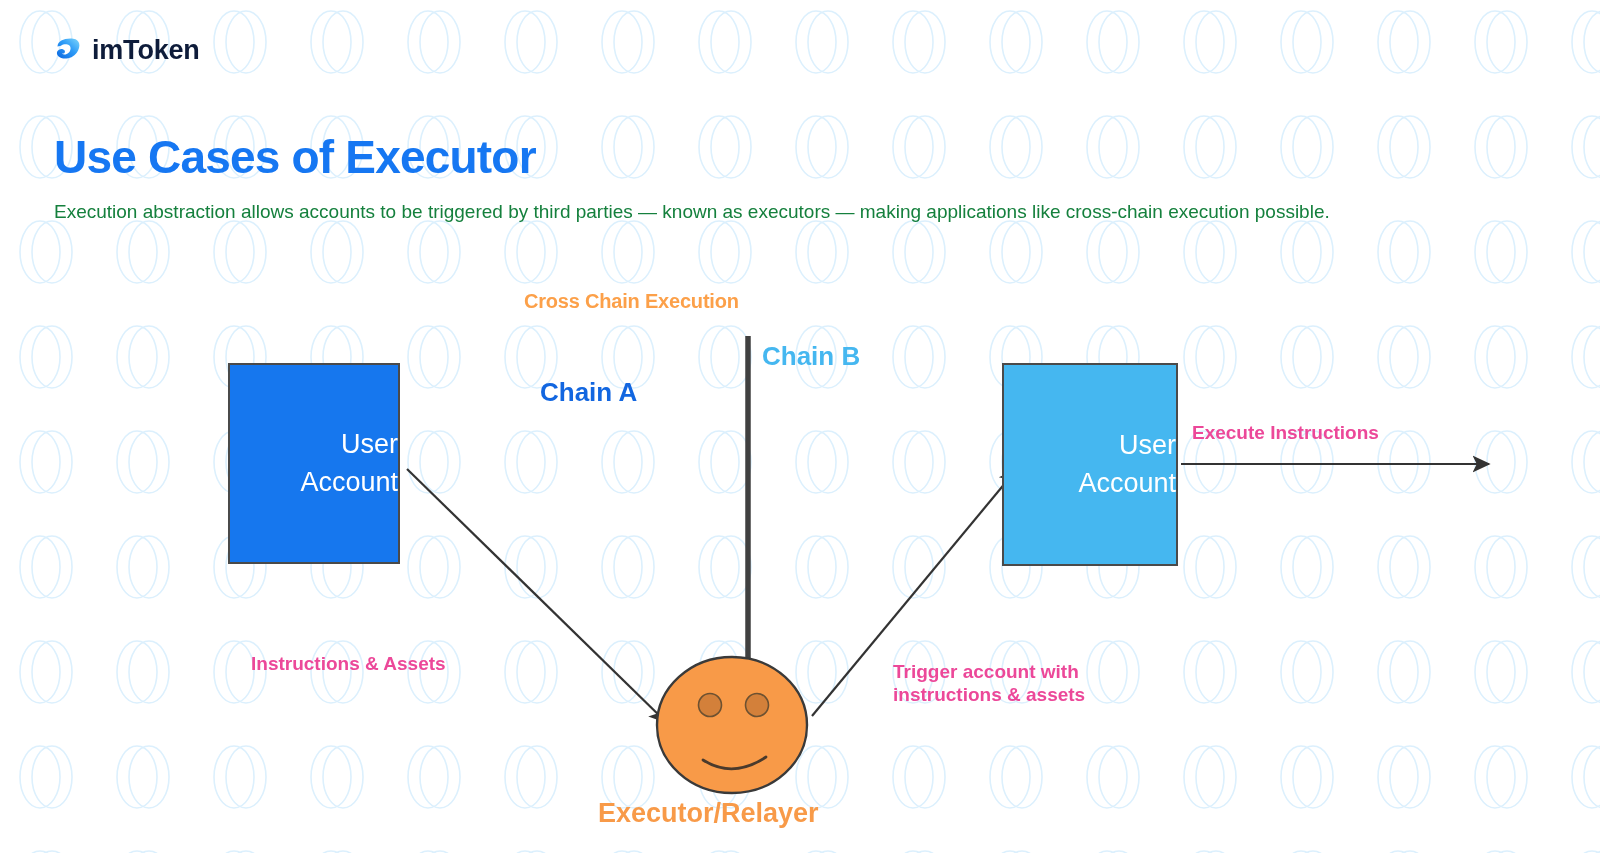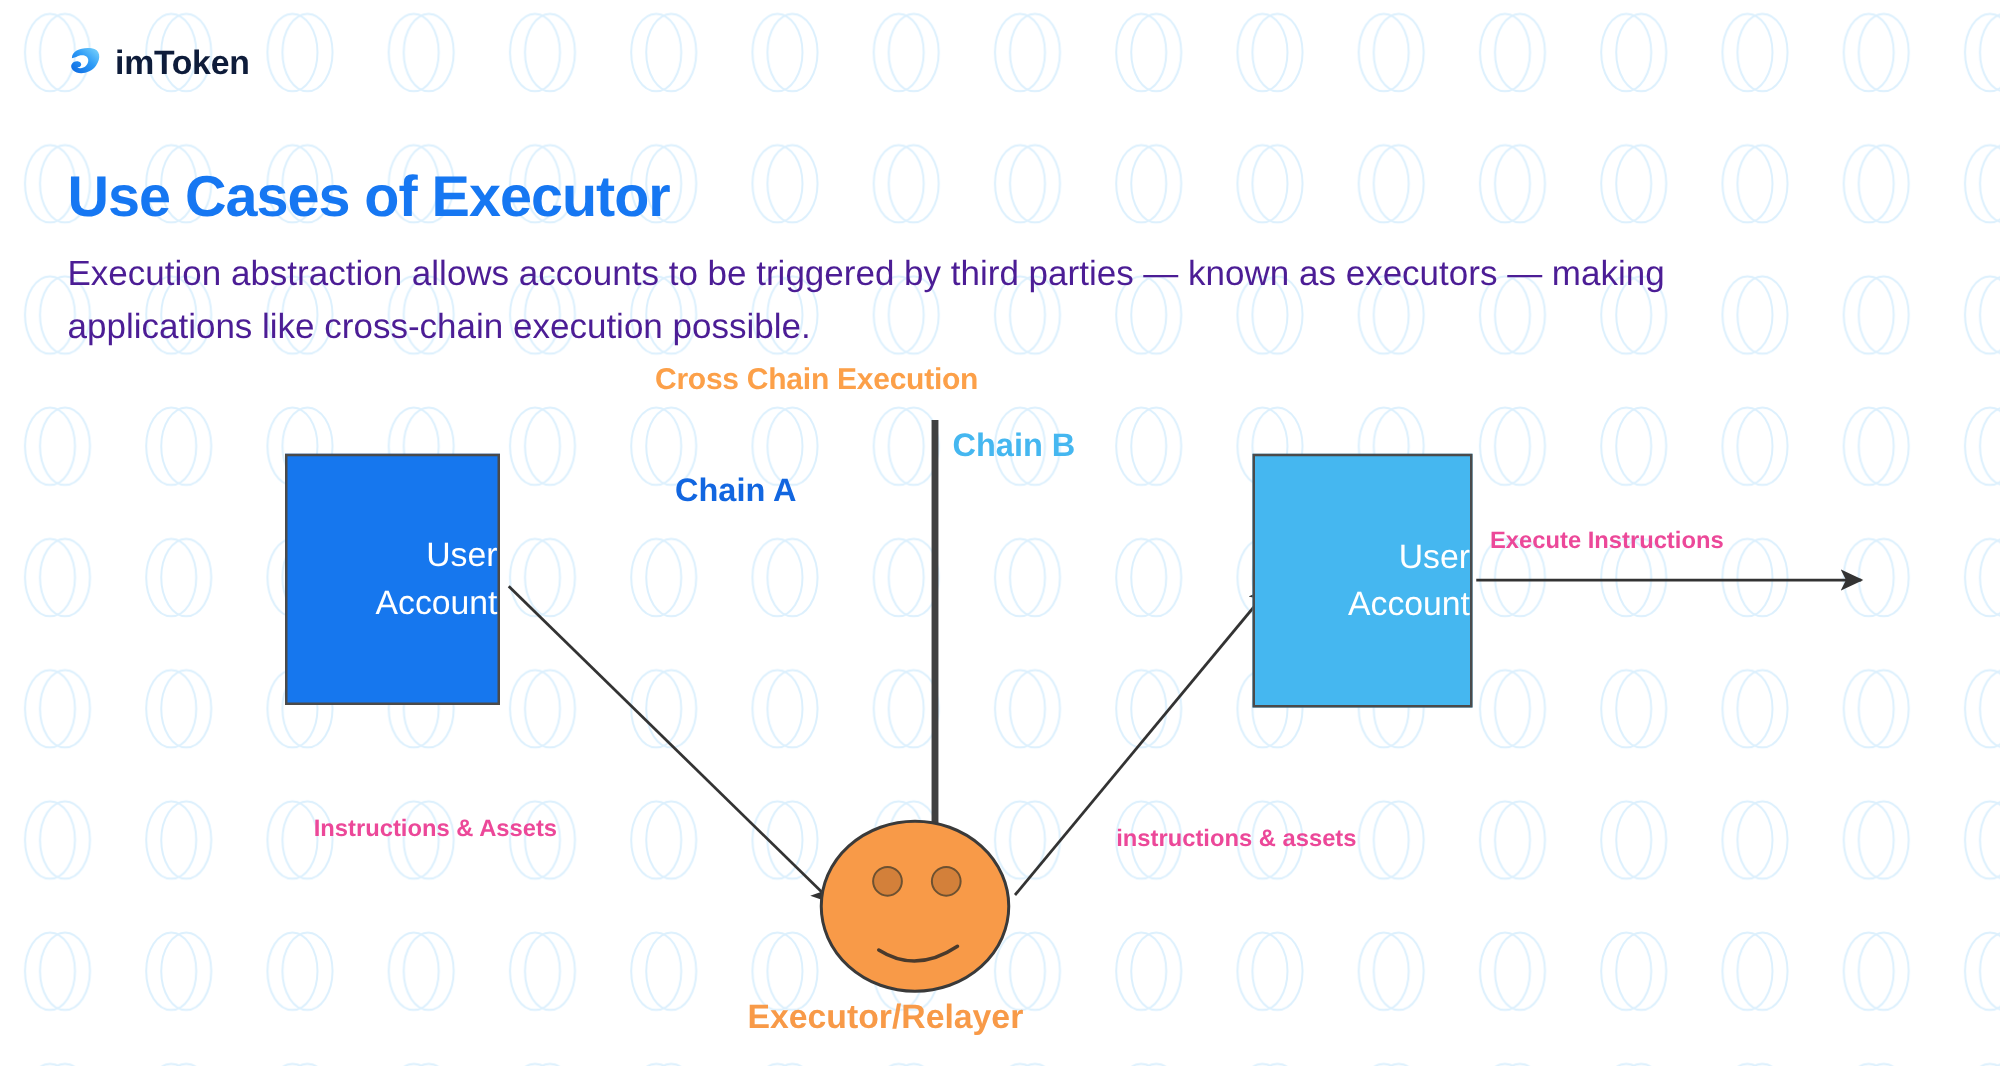--- a/index.html
+++ b/index.html
@@ -59,44 +59,44 @@
   #page-title {
     margin: 0;
     font-size: 46px;
     font-weight: 700;
     color: #1677f2;
     letter-spacing: -0.8px;
     line-height: 1.12;
   }
   #page-subtitle {
     margin: 14px 0 0 0;
-    font-size: 28px;
+    font-size: 19px;
     font-weight: 400;
-    color: #4c1d95;
+    color: #15803d;
     line-height: 1.52;
     max-width: 1310px;
   }
 
   
   #diagram {
     position: absolute;
     left: 0; top: 0;
     width: 1600px;
     height: 853px;
     z-index: 4;
   }
   .dg-label {
     position: absolute;
     z-index: 6;
     white-space: nowrap;
   }
   #diagram-title {
     left: 524px;
     top: 290px;
-    font-size: 24px;
+    font-size: 20px;
     font-weight: 700;
     color: #fca049;
     letter-spacing: -0.2px;
   }
   #chain-a-label {
     left: 540px;
     top: 351px;
     font-size: 26px;
     font-weight: 700;
     color: #1266e0;
@@ -224,18 +224,19 @@
     <span class="line">Account</span>
   </div>
   <div class="node-box" id="node-user-account-b">
     <span class="line">User</span>
     <span class="line">Account</span>
   </div>
 
   <div class="edge-label" id="label-instructions-assets">Instructions &amp; Assets</div>
   <div class="edge-label" id="label-execute-instructions">Execute Instructions</div>
   <div class="edge-label" id="label-trigger-account">
+    <div>Trigger account with</div>
     <div>instructions &amp; assets</div>
   </div>
 
   <div class="dg-label" id="executor-label">Executor/Relayer</div>
 
 </div>
 
 </body></html>

